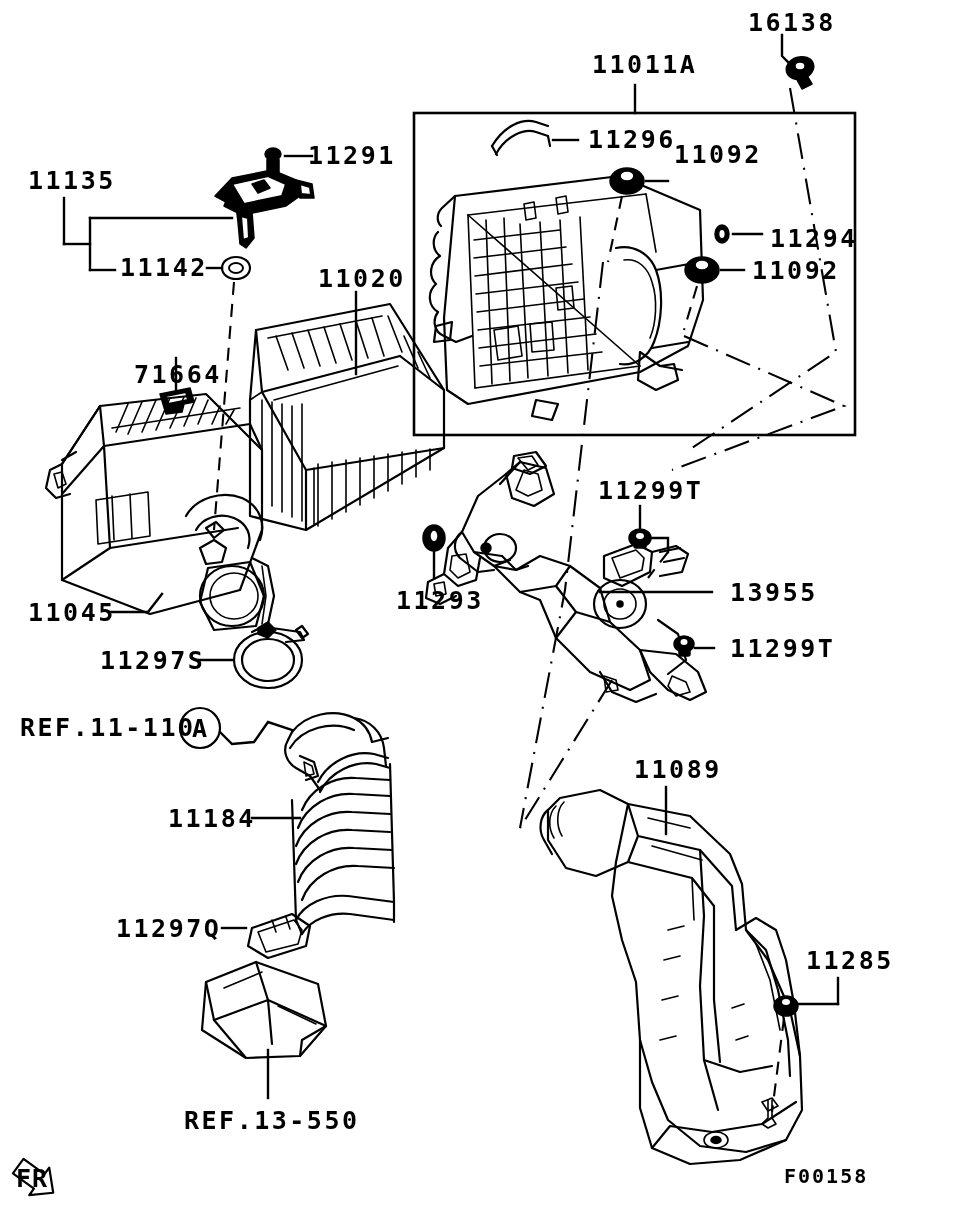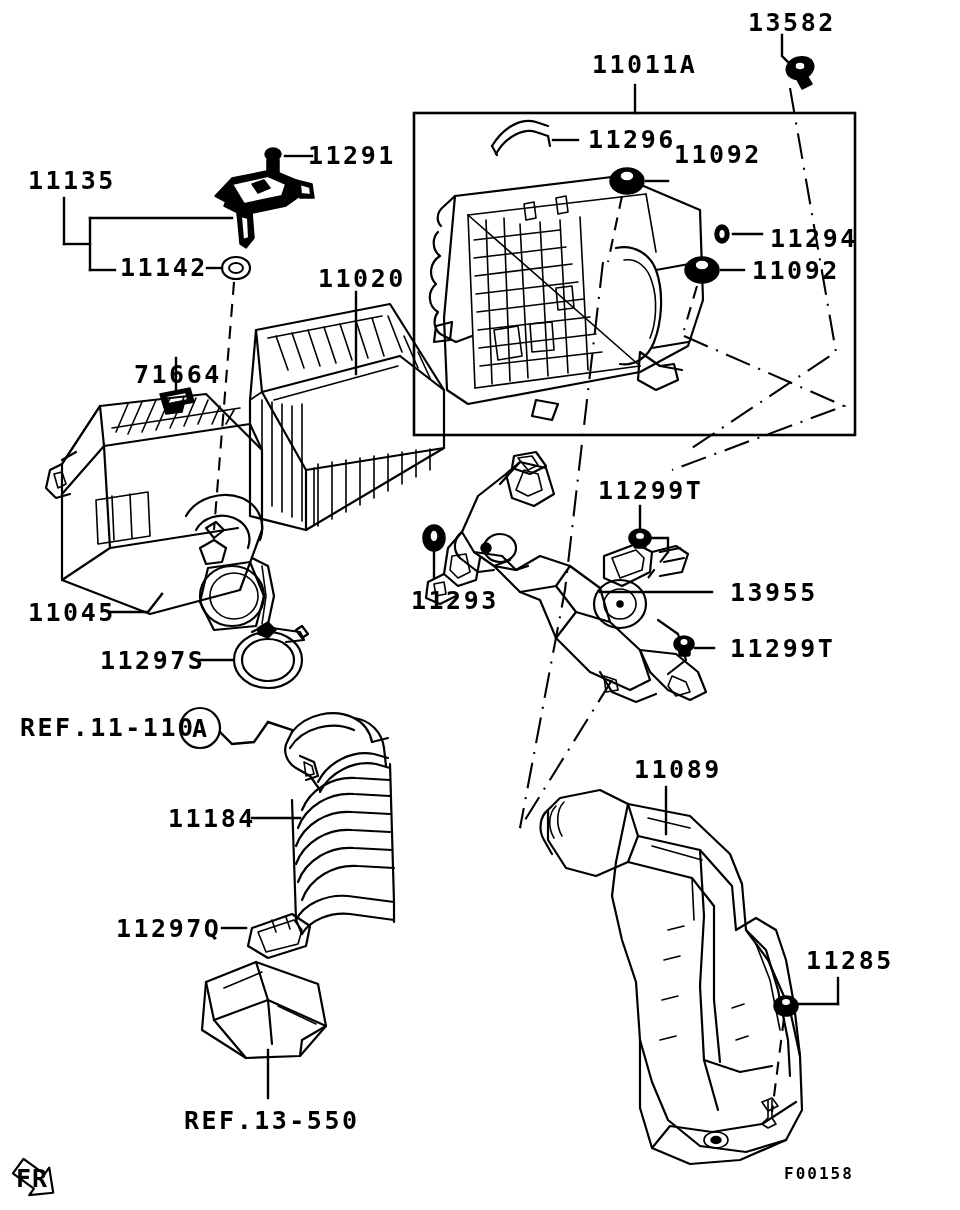--- a/index.html
+++ b/index.html
@@ -1,21 +1,21 @@
 <!DOCTYPE html>
 <html><head>
 <meta charset="utf-8">
 <style>
   html,body{margin:0;padding:0;background:#fff;}
   body{width:960px;height:1210px;font-family:"DejaVu Sans Mono","Liberation Mono",monospace;}
   #sheet{position:relative;width:960px;height:1210px;background:#fff;overflow:hidden;}
   #art{position:absolute;left:0;top:0;width:960px;height:1210px;}
   .lbl{position:absolute;font-family:"DejaVu Sans Mono","Liberation Mono",monospace;
        font-size:25px;font-weight:700;color:#000;letter-spacing:2.5px;white-space:nowrap;line-height:1;}
-  .lbl.code{font-size:16px;letter-spacing:2px;font-weight:700;}
+  .lbl.code{font-size:20px;letter-spacing:2px;font-weight:700;}
   .lbl.fr{font-size:25px;letter-spacing:1px;}
 </style>
 </head>
 <body>
 
 <div id="sheet">
 
 <svg id="art" viewBox="0 0 960 1210" xmlns="http://www.w3.org/2000/svg">
   <defs>
     <style>
@@ -440,34 +440,34 @@
   </g>
   <line class="lead" x1="798" y1="1004" x2="838" y2="1004"></line>
   <line class="lead" x1="838" y1="978" x2="838" y2="1004"></line>
   <path class="dash" d="M784 1018 L772 1112"></path>
 
   <g>
     <path class="s" d="M14 1170 L40 1170 L40 1162 L58 1180 L40 1196 L40 1188 L14 1188 Z" transform="rotate(36 36 1179)"></path>
   </g>
 </svg>
 
-<div class="lbl" style="left:748px;top:10px;">13582</div>
+<div class="lbl" style="left:748px;top:10px;">16138</div>
 <div class="lbl" style="left:592px;top:52px;text-align:center;">11011A</div>
 <div class="lbl" style="left:308px;top:143px;">11291</div>
 <div class="lbl" style="left:588px;top:127px;">11296</div>
 <div class="lbl" style="left:28px;top:168px;">11135</div>
 <div class="lbl" style="left:674px;top:142px;">11092</div>
 <div class="lbl" style="left:770px;top:226px;">11294</div>
 <div class="lbl" style="left:752px;top:258px;">11092</div>
 <div class="lbl" style="left:120px;top:255px;">11142</div>
 <div class="lbl" style="left:318px;top:266px;">11020</div>
 <div class="lbl" style="left:134px;top:330px;margin-top:32px;">71664</div>
 <div class="lbl" style="left:598px;top:478px;">11299T</div>
 <div class="lbl" style="left:28px;top:600px;">11045</div>
-<div class="lbl" style="left:411px;top:588px;">11293</div>
+<div class="lbl" style="left:396px;top:588px;">11293</div>
 <div class="lbl" style="left:730px;top:580px;">13955</div>
 <div class="lbl" style="left:730px;top:636px;">11299T</div>
 <div class="lbl" style="left:100px;top:648px;">11297S</div>
 <div class="lbl" style="left:20px;top:715px;">REF.11-110</div>
 <div class="lbl" style="left:192px;top:716px;">A</div>
 <div class="lbl" style="left:634px;top:757px;">11089</div>
 <div class="lbl" style="left:168px;top:806px;">11184</div>
 <div class="lbl" style="left:116px;top:916px;">11297Q</div>
 <div class="lbl" style="left:806px;top:948px;">11285</div>
 <div class="lbl" style="left:184px;top:1108px;">REF.13-550</div>

